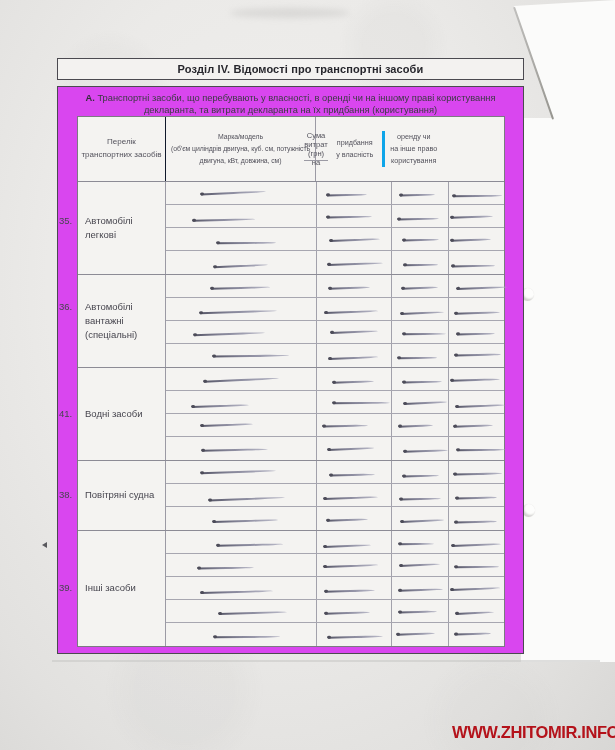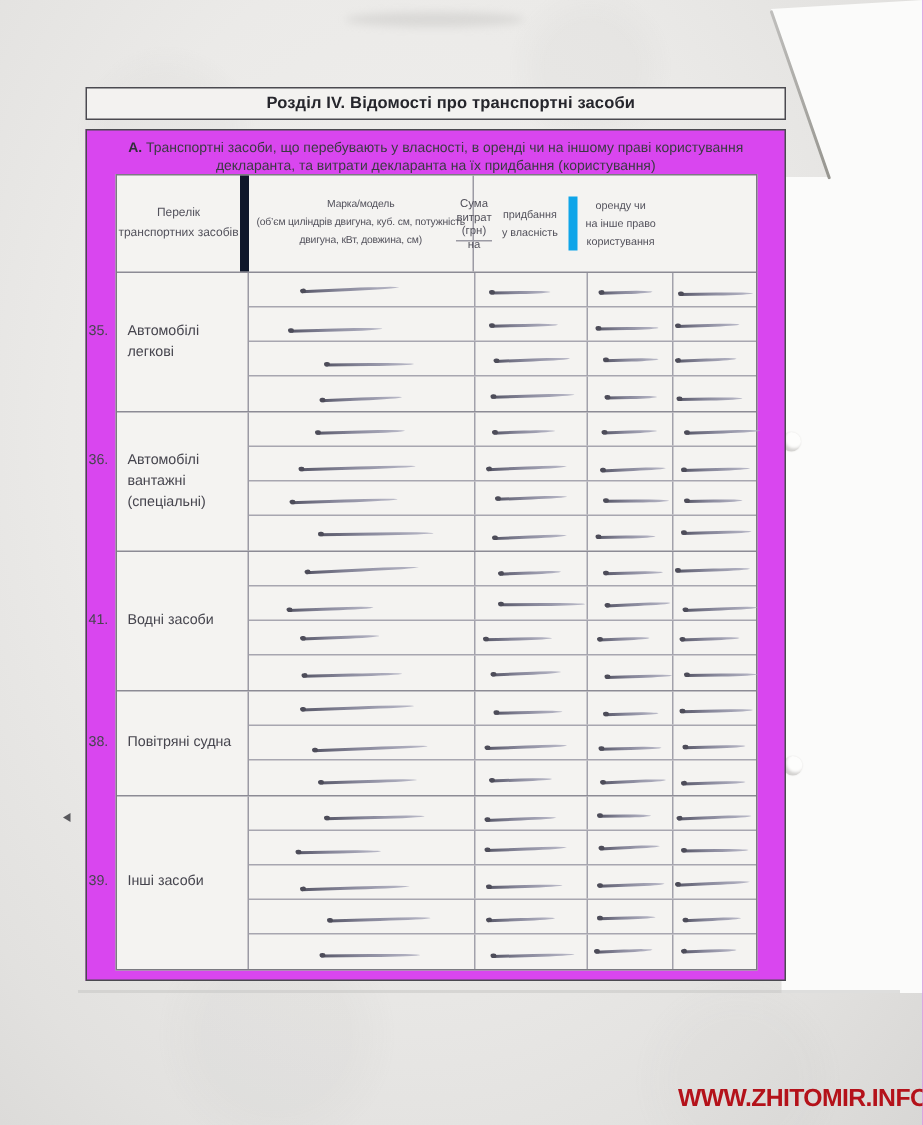--- a/index.html
+++ b/index.html
@@ -63,27 +63,27 @@
   
   .tbl {
     position:absolute; left:19px; top:29px; width:428px;
     border:1px solid #7b7a82; background:#f4f3f1; color:#53525c;
   }
   .thead { display:flex; height:65px; border-bottom:1px solid #8c8b95; }
   .thead > div, .eg-top, .eg-cols > div {
     display:flex; align-items:center; justify-content:center; text-align:center;
     white-space:pre-line;
   }
-  .hc1 { width:88px; border-right:6px solid #0f172a; font-size:8px; line-height:1.6; }
+  .hc1 { width:88px; border-right:1px solid #0f172a; font-size:8px; line-height:1.6; }
   .hc2 { width:150px; border-right:1px solid #9b9aa4; font-size:6.9px; line-height:1.75; letter-spacing:-.1px; }
   .hc3 { width:75px; border-right:1px solid #9b9aa4; font-size:8px; }
   .hc45 { width:115px; display:flex; flex-direction:row; }
   .eg-top { height:23px; border-bottom:1px solid #9b9aa4; font-size:7.6px; }
   .eg-cols { display:flex; flex:1; }
-  .eg-cols .hc4 { width:57px; border-right:6px solid #0ea5e9; font-size:7.2px; line-height:1.7; }
+  .eg-cols .hc4 { width:57px; border-right:3px solid #0ea5e9; font-size:7.2px; line-height:1.7; }
   .eg-cols .hc5 { width:58px; font-size:7.2px; line-height:1.7; }
 
   .sec { display:flex; border-bottom:1px solid #8c8b95; position:relative; }
   .sec.last { border-bottom:none; }
   .label-cell { width:88px; border-right:1px solid #9b9aa4;
     display:flex; align-items:center; padding-left:7px; }
   .label-text { position:relative; font-size:9.5px; line-height:1.5; color:#46454e; white-space:pre-line; }
   .row-num { position:absolute; left:-26px; top:0; width:19px; font-size:9.5px; color:#46454e; }
   .rows { flex:1; display:flex; flex-direction:column; }
   .r { display:flex; height:23px; border-bottom:1px solid #a7a6b0; }

